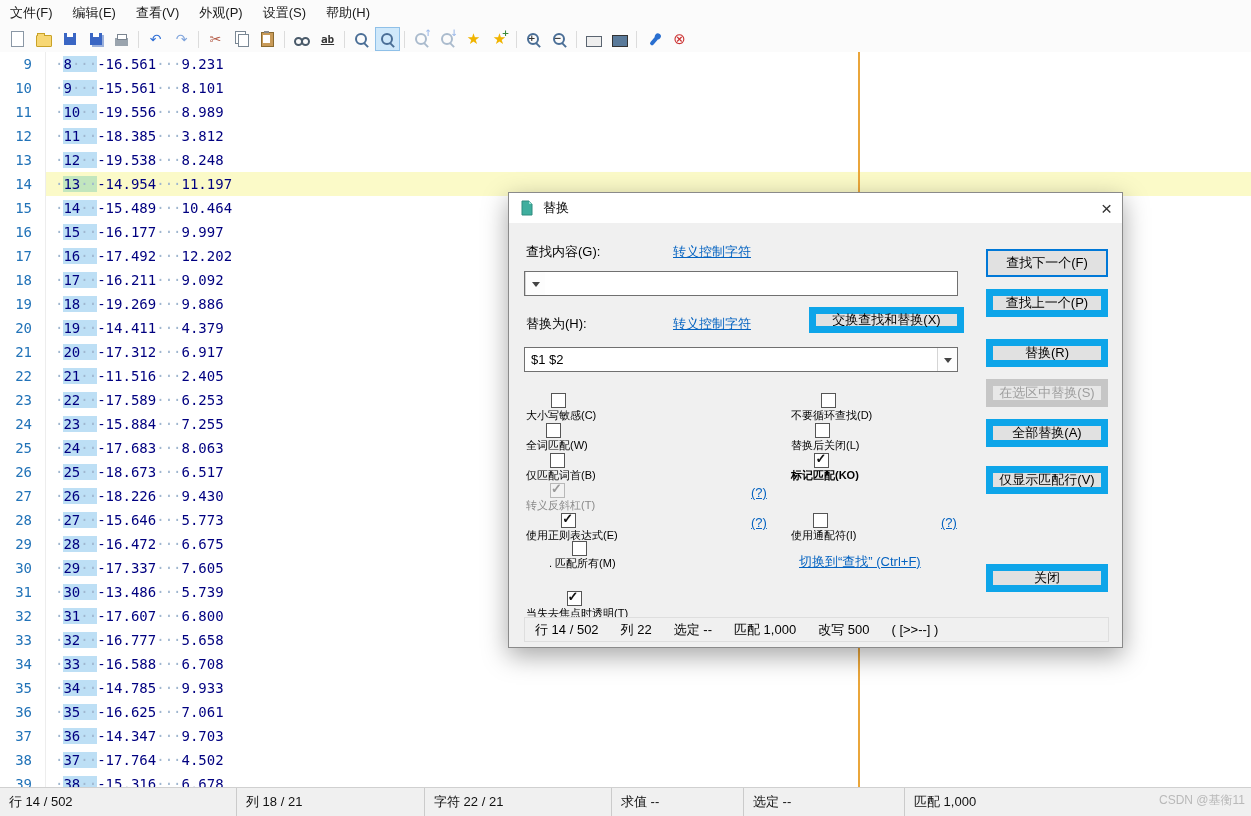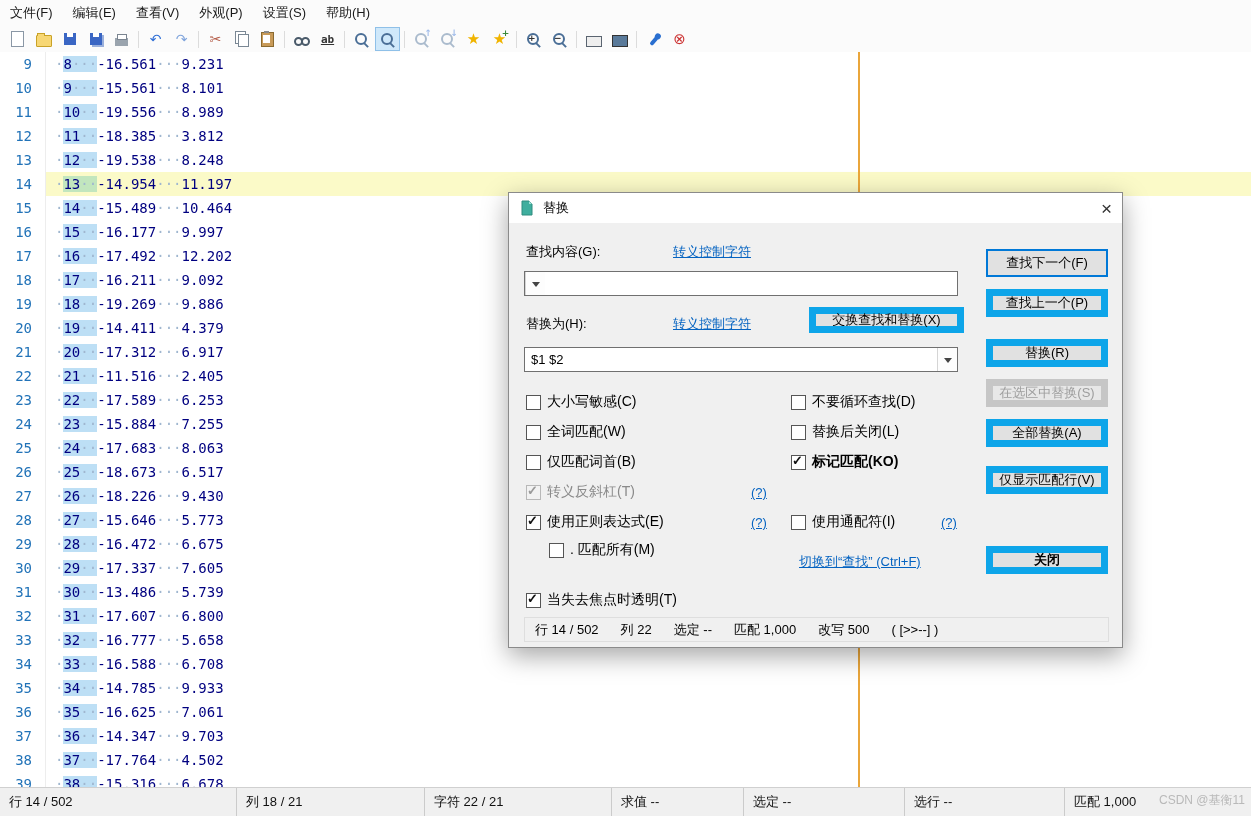--- a/index.html
+++ b/index.html
@@ -69,21 +69,21 @@
   .dicon{width:16px;height:16px;margin-right:8px;flex:none;}
   .dtext{font-size:13px;}
   .dclose{margin-left:auto;font-size:19px;color:#333;width:26px;text-align:right;cursor:default;line-height:1;}
   .dlabel{position:absolute;font-size:13px;}
   .lnk{position:absolute;color:#0563C1;text-decoration:underline;font-size:13px;cursor:pointer;white-space:nowrap;}
   .combo{position:absolute;left:15px;width:434px;height:25px;border:1px solid #707070;background:#fff;display:flex;box-sizing:border-box;}
   .combo input{flex:1;border:none;outline:none;background:transparent;font-size:13px;padding:0 6px;font-family:"Liberation Sans",sans-serif;color:#000;}
   .combo.green input{background:#BCEFB6;}
   .combo .arrow{width:19px;border-left:1px solid #D5D5D5;background:#FDFDFD;display:flex;align-items:center;justify-content:center;flex:none;}
   .combo .arrow::after{content:"";border:4px solid transparent;border-top:5px solid #444;margin-top:5px;}
-  .check{position:absolute;display:flex;align-items:center;font-size:14px;white-space:nowrap;cursor:default;}
+  .check{position:absolute;display:flex;align-items:center;font-size:11px;white-space:nowrap;cursor:default;flex-direction:column;}
   .check .box{width:13px;height:13px;border:1px solid #555;background:#fff;margin-right:6px;position:relative;flex:none;}
   .check.checked .box::after{content:"✓";position:absolute;left:0;top:-3px;font-size:13px;font-weight:bold;color:#111;}
   .check.disabled{color:#8A8A8A;}
   .check.disabled .box{border-color:#B8B8B8;background:#F2F2F2;}
   .check.disabled .box::after{color:#9A9A9A;}
   .dbtn{position:absolute;left:477px;width:122px;height:28px;background:#E1E1E1;border:7px solid #0ea5e9;display:flex;align-items:center;justify-content:center;font-size:13px;box-sizing:border-box;cursor:default;white-space:nowrap;}
   .dbtn.default{border:2px solid #0078D7;}
   .dbtn.disabled{color:#9D9D9D;background:#E7E7E7;border-color:#C6C6C6;}
   .dstrip{position:absolute;left:15px;top:424px;width:585px;height:25px;border:1px solid #DEDEDE;background:#F0F0F0;display:flex;align-items:center;gap:22px;padding:0 10px;box-sizing:border-box;font-size:13px;white-space:nowrap;}
 </style>
@@ -319,21 +319,20 @@
       </div>
     <div class="vline"></div>
   </div>
 
   <div class="statusbar">
       <div class="sseg" style="width: 237px;">行 14 / 502</div>
       <div class="sseg" style="width: 188px;">列 18 / 21</div>
       <div class="sseg" style="width: 187px;">字符 22 / 21</div>
       <div class="sseg" style="width: 132px;">求值 --</div>
       <div class="sseg" style="width: 161px;">选定 --</div>
-      <div class="sseg" style="width: 160px;">选行 --</div>
       <div class="sseg last">匹配 1,000</div>
       <div class="watermark">CSDN @基衡11</div>
     </div>
 
   <div class="dialog">
     <div class="dtitle">
       <span class="dicon">
         <svg width="16" height="16" viewBox="0 0 16 16">
             <path d="M3 1 L10 1 L13 4 L13 15 L3 15 Z" fill="#3FAE9E" stroke="#2E8C7E"></path>
             <path d="M10 1 L10 4 L13 4 Z" fill="#9FE0D6"></path>
@@ -414,15 +413,15 @@
       </div>
       <span class="lnk" style="left: 242px; top: 292px;">(?)</span>
       <span class="lnk" style="left: 242px; top: 322px;">(?)</span>
       <span class="lnk" style="left: 432px; top: 322px;">(?)</span>
       <div class="dbtn default" style="top: 56px;">查找下一个(F)</div>
       <div class="dbtn" style="top: 96px;">查找上一个(P)</div>
       <div class="dbtn" style="top: 146px;">替换(R)</div>
       <div class="dbtn disabled" style="top: 186px;">在选区中替换(S)</div>
       <div class="dbtn" style="top: 226px;">全部替换(A)</div>
       <div class="dbtn" style="top: 273px;">仅显示匹配行(V)</div>
-      <div class="dbtn" style="top: 353px; font-weight: bold;">关闭</div>
+      <div class="dbtn" style="top: 371px;">关闭</div>
     </div>
 </div>
 
 </body></html>

